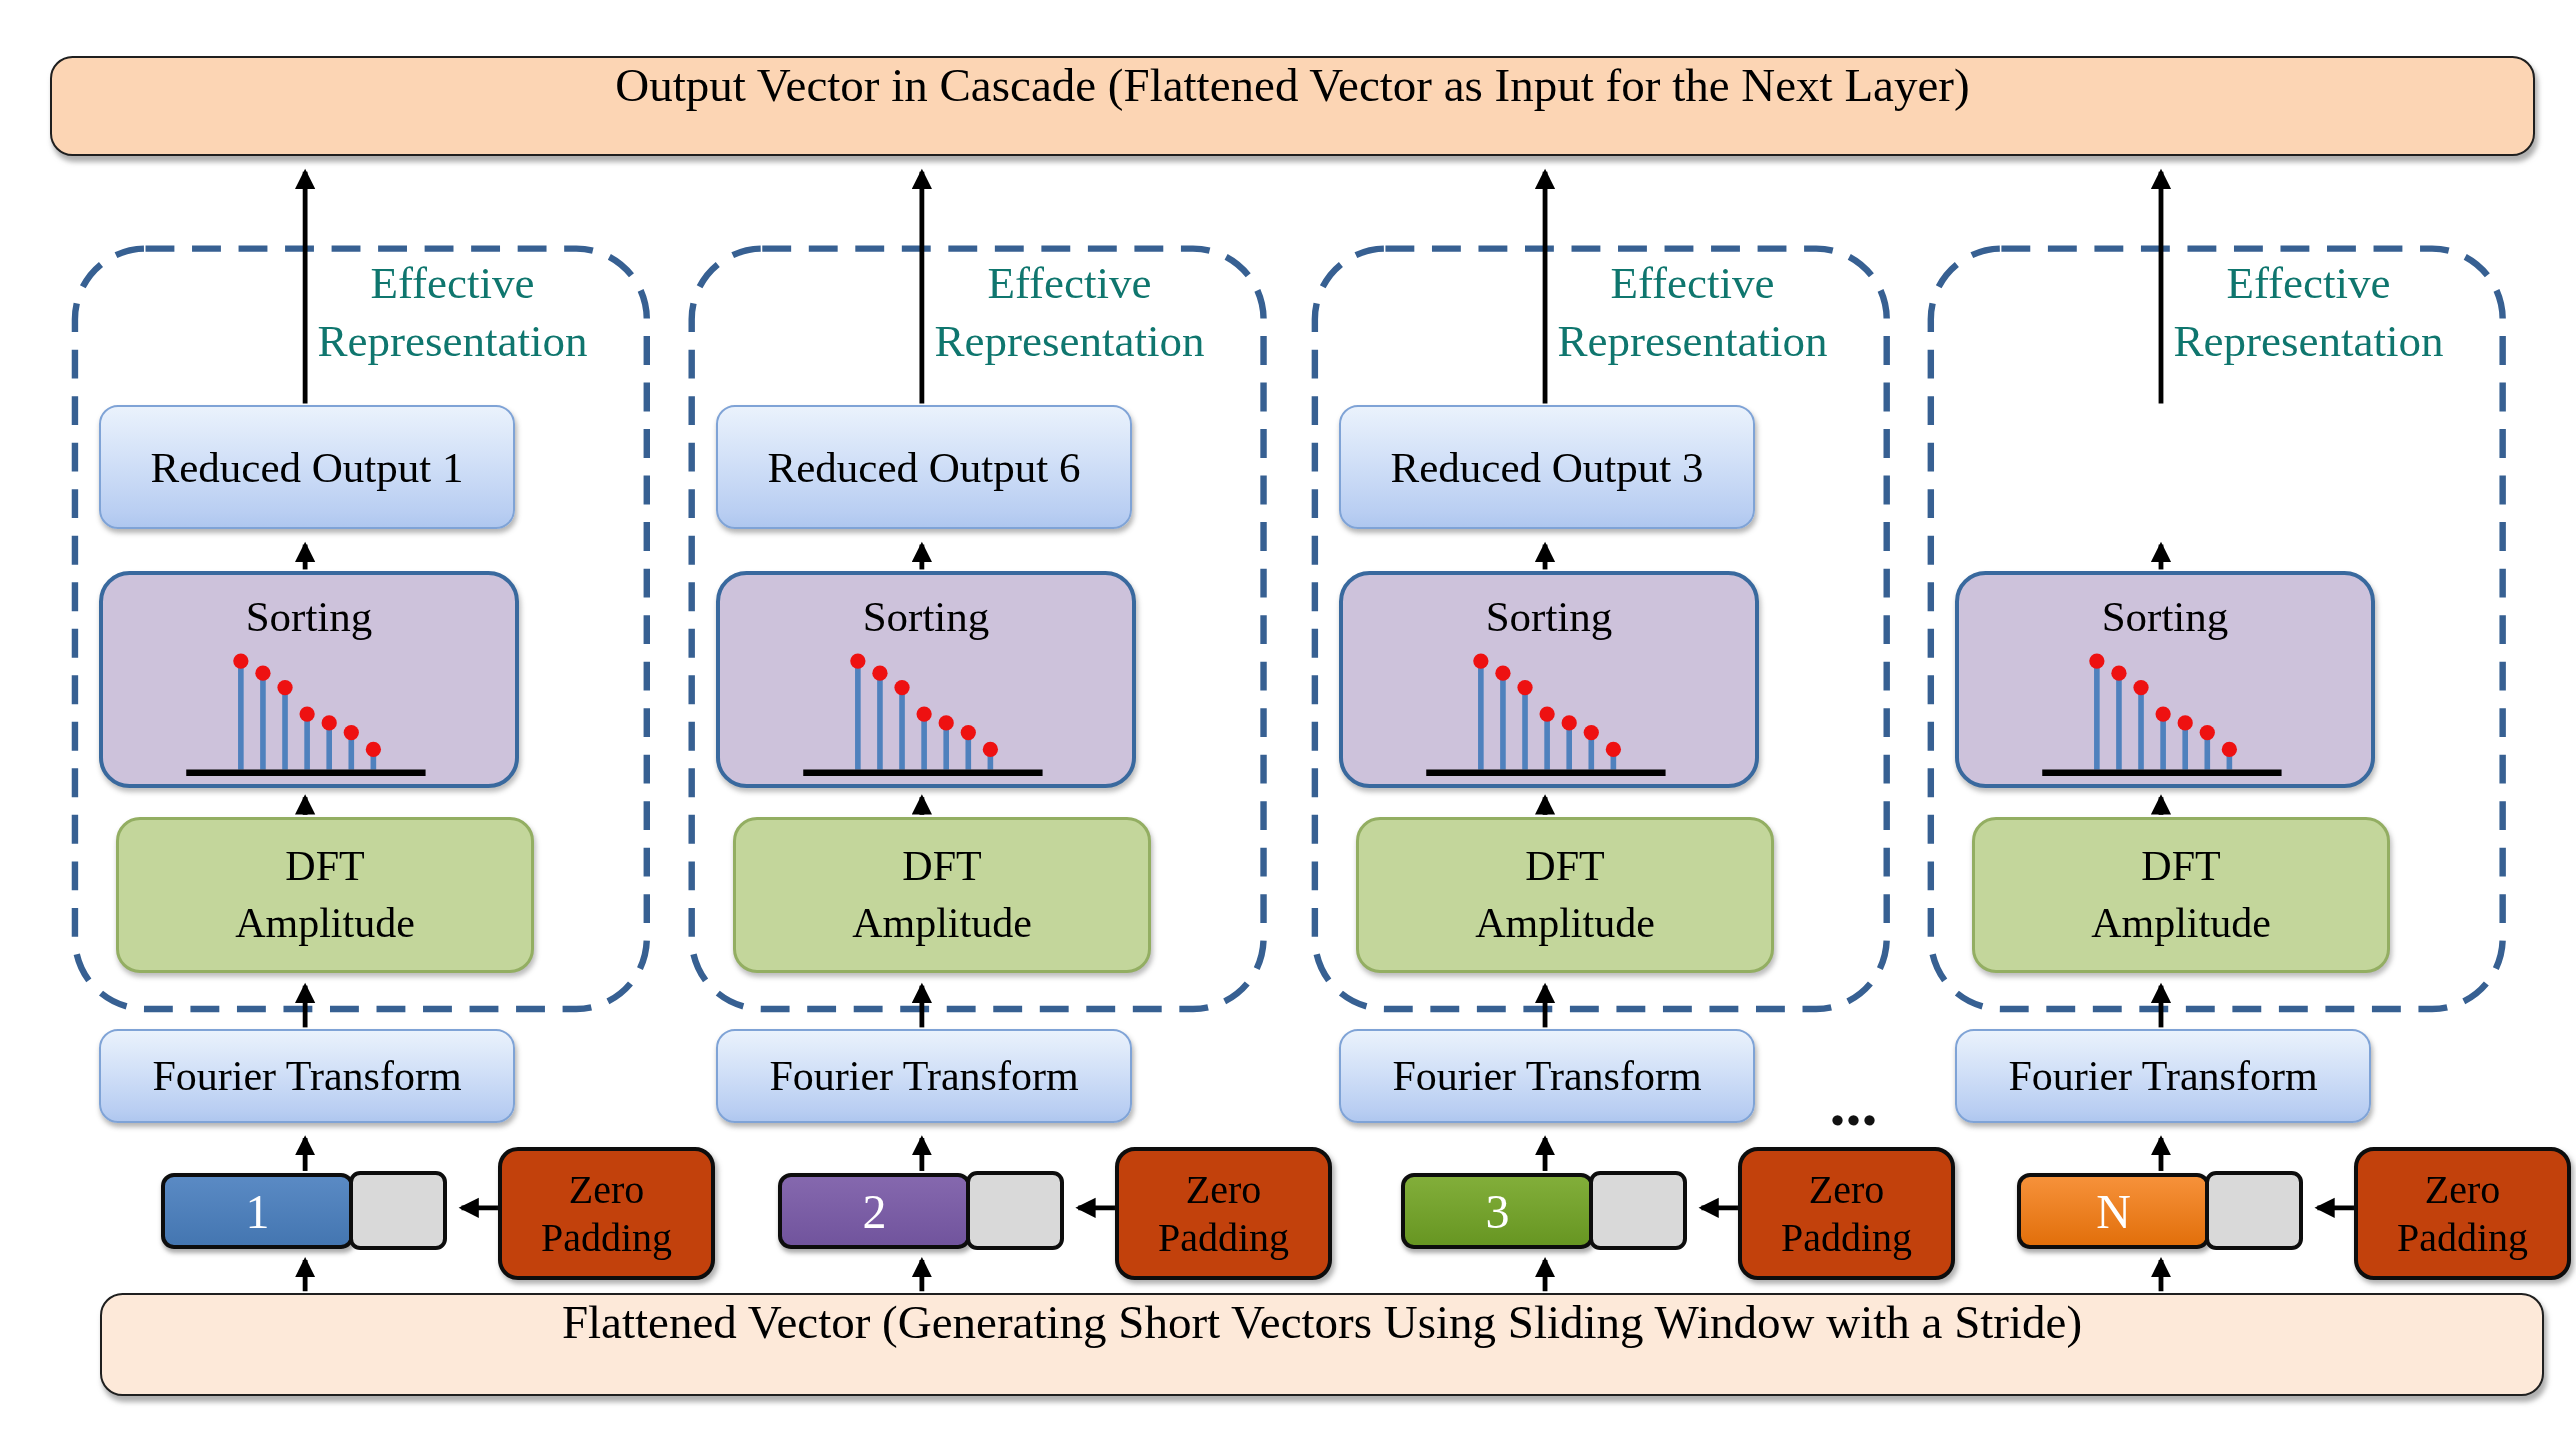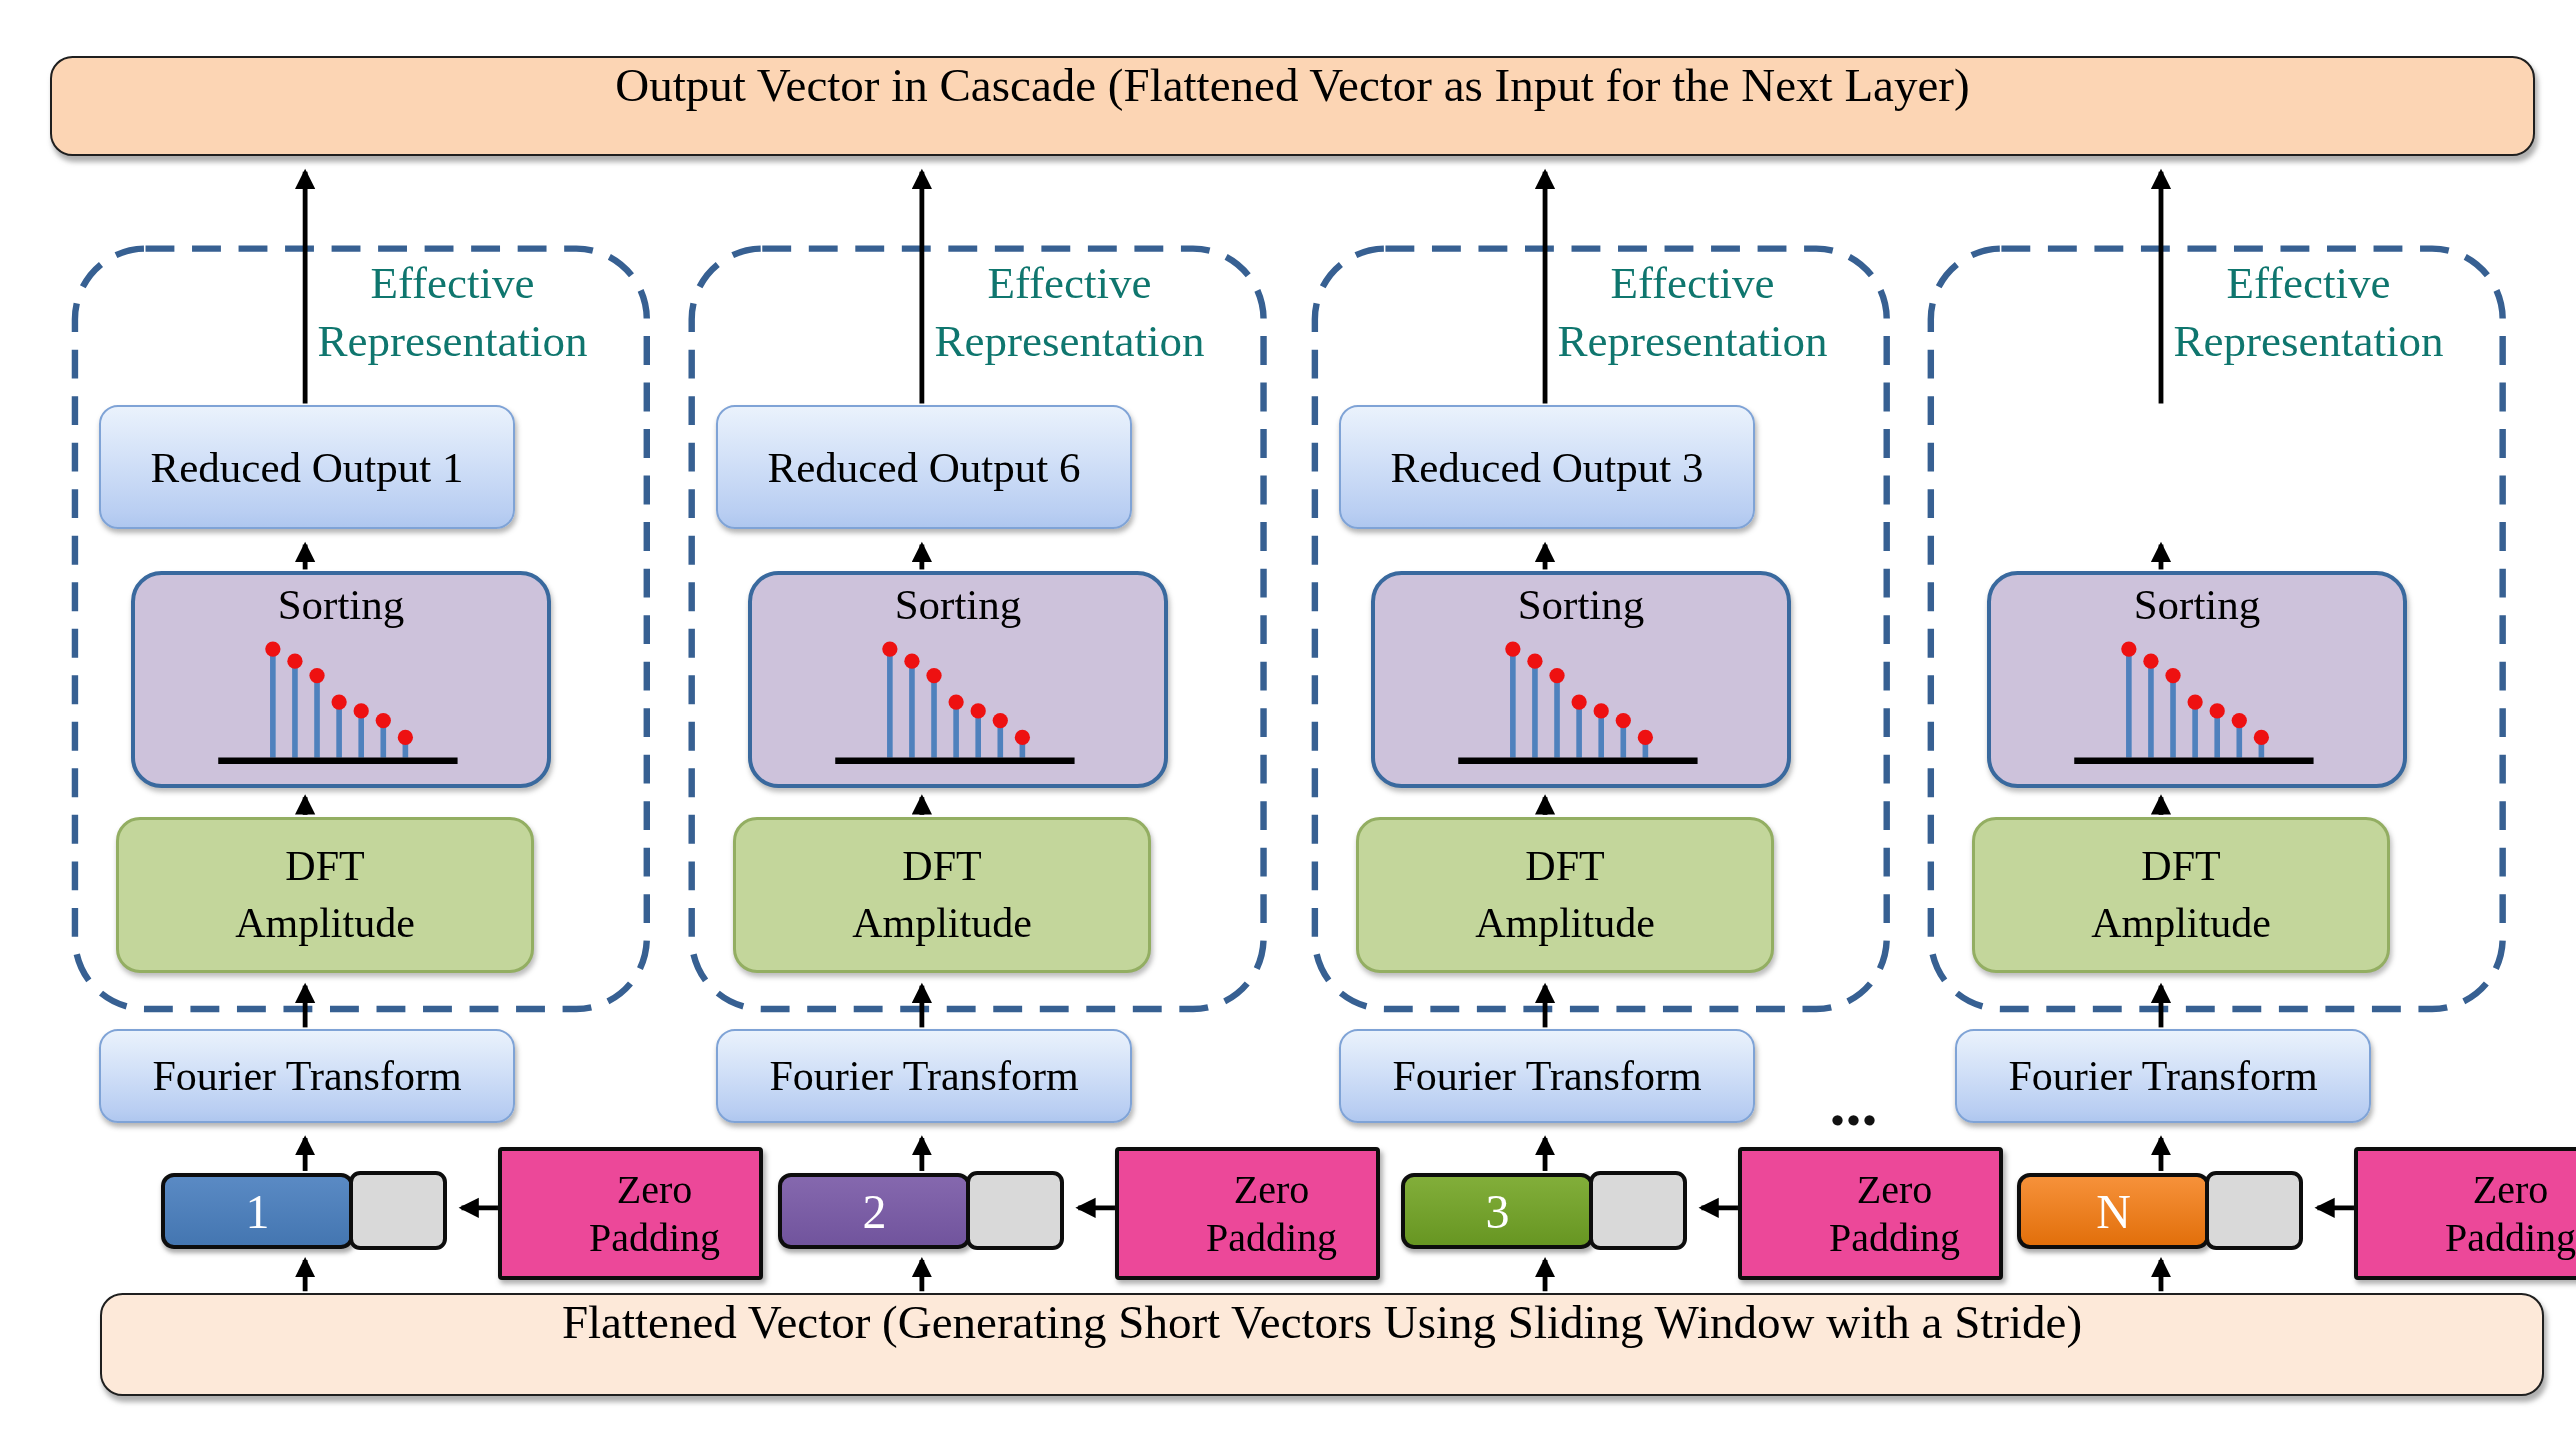--- a/index.html
+++ b/index.html
@@ -21,45 +21,43 @@
     font-size:45px;line-height:1.28;color:#0f766e;white-space:pre-line;
   }
   .box{position:absolute;display:flex;align-items:center;justify-content:center;text-align:center;}
   .panel-blue{
     background:linear-gradient(180deg,#EAF2FC 0%,#D4E2F8 40%,#B9CEF2 88%,#AFC7EF 100%);
     border:2.4px solid #7FA3D6;border-radius:19px;box-shadow:1.6px 4px 4.8px rgba(90,90,90,.45);
   }
   .reduced-output{left:24px;top:405px;width:412px;height:120px;font-size:43px;}
   .sorting-box{
     left:24px;top:571px;width:412px;height:209px;background:#CDC2DB;
-    border:4px solid #39699E;border-radius:30.5px;flex-direction:column;justify-content:flex-start;
+    border:4px solid #39699E;border-radius:30.5px;flex-direction:column;justify-content:flex-end;
     box-shadow:1.6px 4px 4.8px rgba(90,90,90,.4);
-    margin-left:32px;
   }
   .sorting-label{font-size:43px;margin-top:4.8px;}
   .stem-plot{margin-top:0px;margin-left:-11.2px;}
   .dft-box{
     left:41px;top:817px;width:412px;height:150px;background:#C3D69B;
     border:3.2px solid #93AE62;border-radius:24px;font-size:42px;line-height:1.35;white-space:pre-line;
     box-shadow:1.6px 4px 4.8px rgba(90,90,90,.4);
   }
   .fourier-box{left:24px;top:1029px;width:412px;height:90px;font-size:42px;}
   .vector-chip{
     left:86px;top:1173px;width:185px;height:68px;border:4px solid #0d0d0d;border-radius:13px;
     color:#fff;font-size:48px;box-shadow:1.6px 3.2px 4px rgba(90,90,90,.5);
   }
   .pad-chip{
     left:274px;top:1171px;width:90px;height:71px;background:#D9D9D9;
     border:4px solid #0d0d0d;border-radius:11.2px;
   }
   .zero-padding{
-    left:423px;top:1147px;width:209px;height:125px;background:#ec4899;
-    border:4.8px solid #0d0d0d;border-radius:4px;font-size:40px;line-height:1.2;white-space:pre-line;
+    left:423px;top:1147px;width:209px;height:125px;background:#c2410c;
+    border:4.8px solid #0d0d0d;border-radius:20px;font-size:40px;line-height:1.2;white-space:pre-line;
     box-shadow:2.4px 4px 4.8px rgba(100,100,100,.5);
-    padding-left:48px;
   }
   #ellipsis{
     position:absolute;left:1799px;top:1067px;width:109px;text-align:center;
     font-size:64px;font-weight:bold;color:#111;
   }
 </style>
 </head>
 <body>
 
 <div id="canvas">

